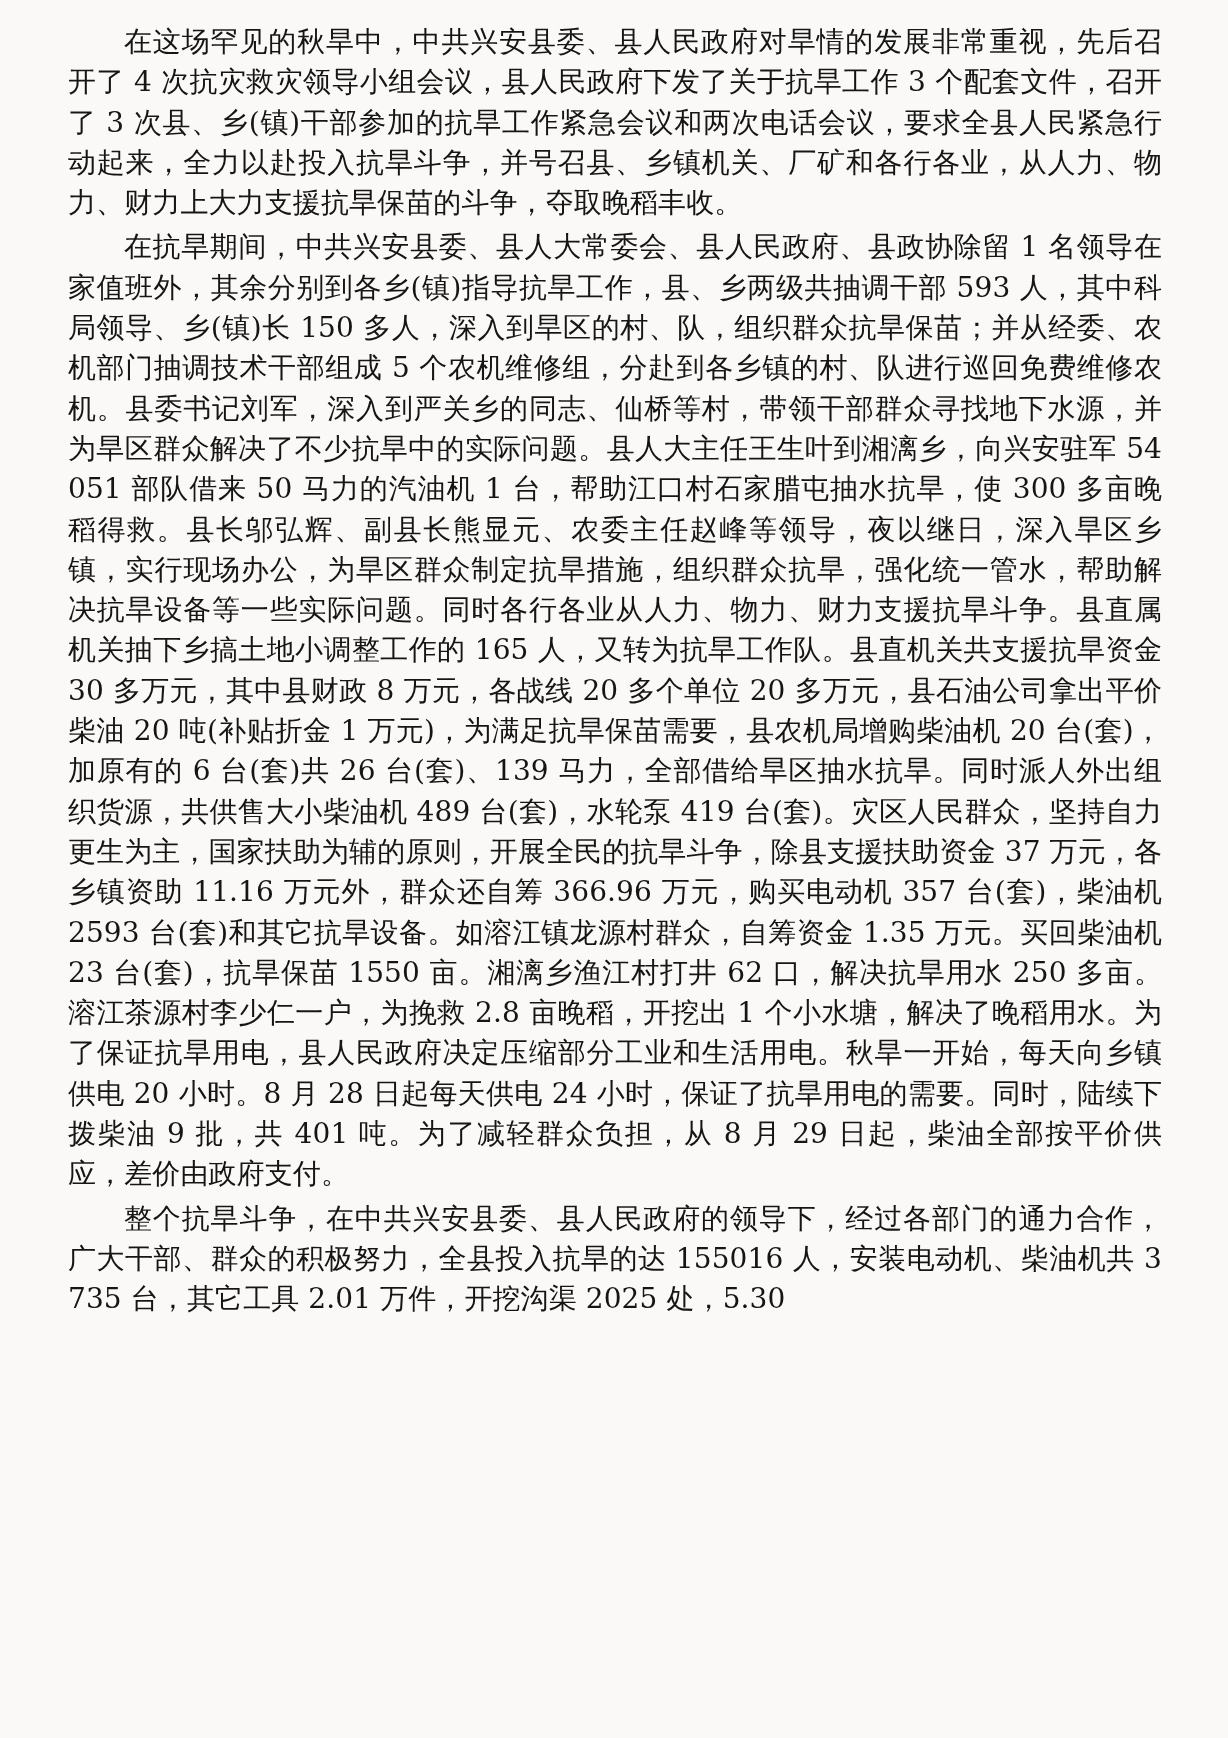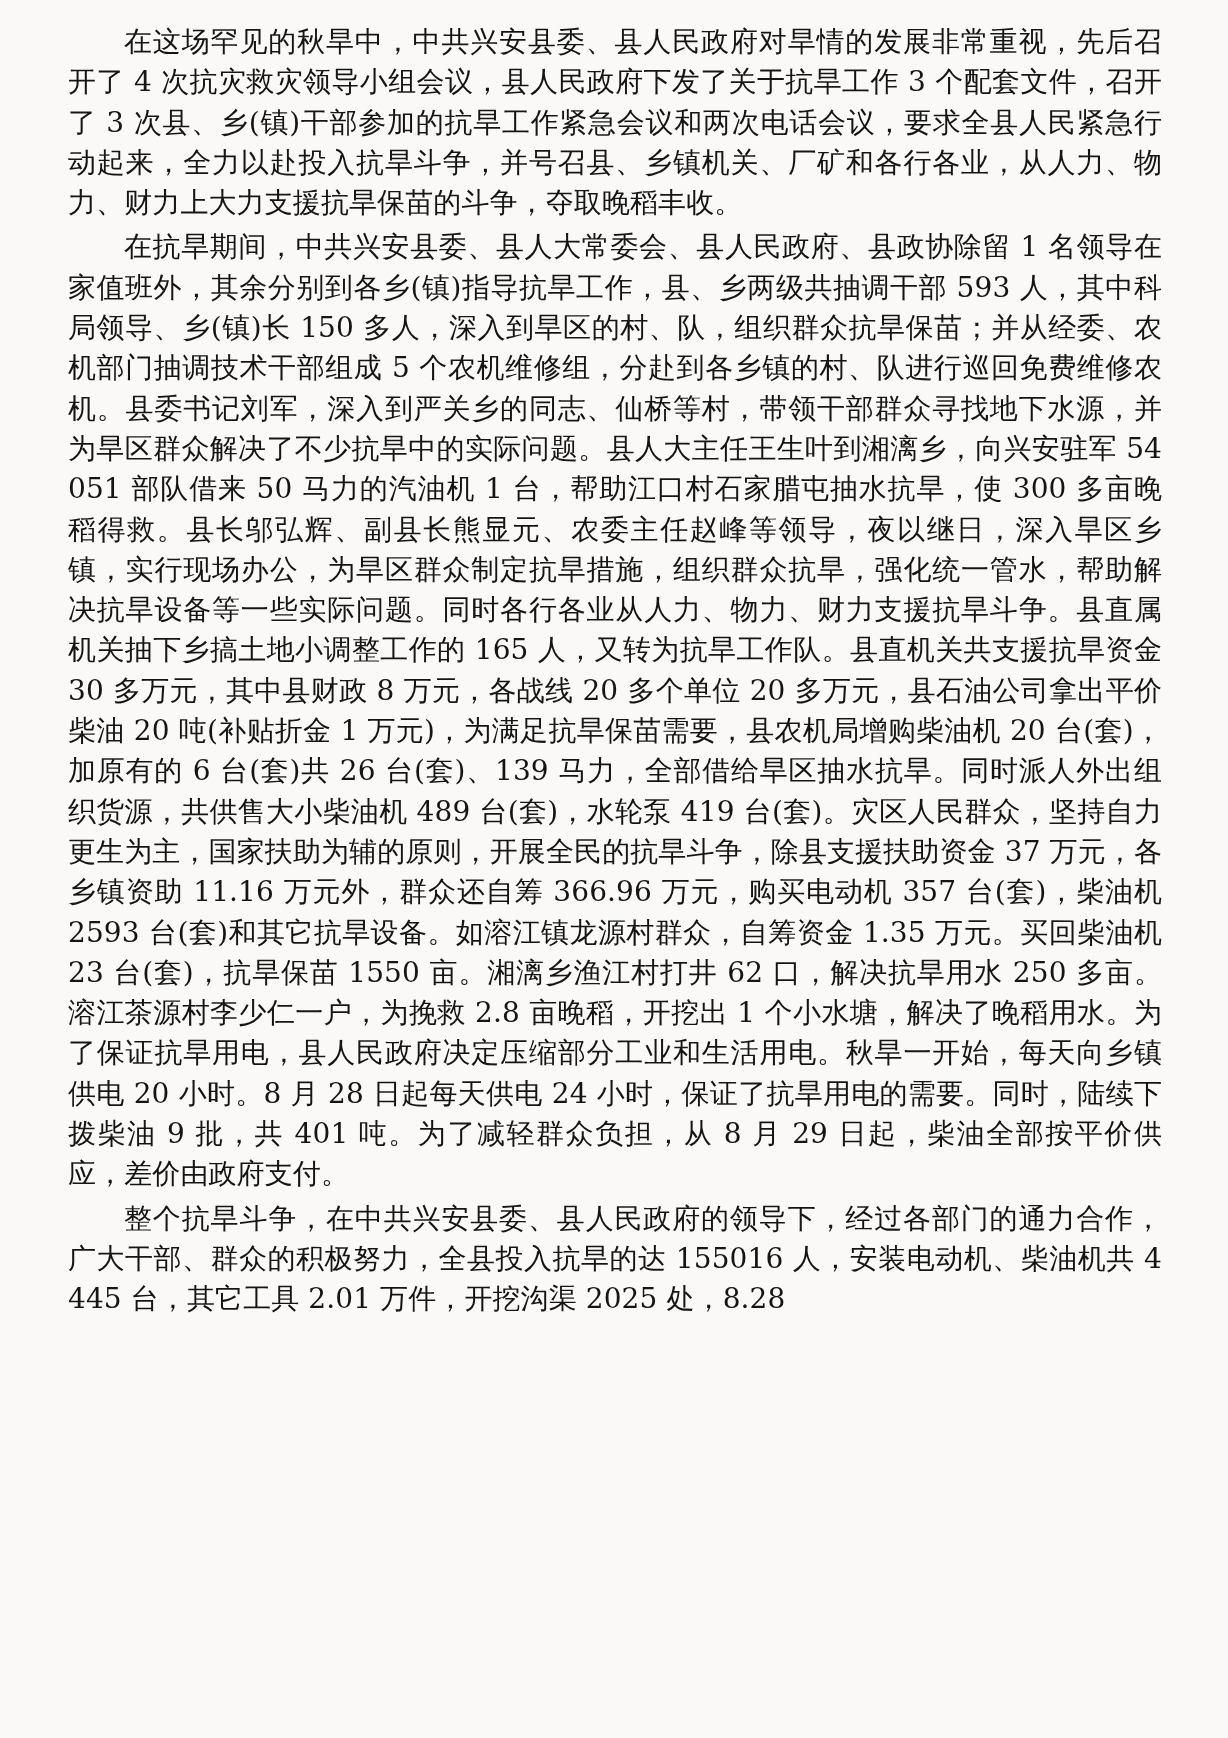--- a/index.html
+++ b/index.html
@@ -41,15 +41,15 @@
     margin-top: 4px;
   }
 </style>
 </head>
 <body>
 
 <div class="page" style="background: rgb(250, 249, 247);">
   <div class="textblock">
     <p class="para indent" style="color: rgb(21, 21, 21);">在这场罕见的秋旱中，中共兴安县委、县人民政府对旱情的发展非常重视，先后召开了 4 次抗灾救灾领导小组会议，县人民政府下发了关于抗旱工作 3 个配套文件，召开了 3 次县、乡(镇)干部参加的抗旱工作紧急会议和两次电话会议，要求全县人民紧急行动起来，全力以赴投入抗旱斗争，并号召县、乡镇机关、厂矿和各行各业，从人力、物力、财力上大力支援抗旱保苗的斗争，夺取晚稻丰收。</p>
     <p class="para indent" style="color: rgb(21, 21, 21);">在抗旱期间，中共兴安县委、县人大常委会、县人民政府、县政协除留 1 名领导在家值班外，其余分别到各乡(镇)指导抗旱工作，县、乡两级共抽调干部 593 人，其中科局领导、乡(镇)长 150 多人，深入到旱区的村、队，组织群众抗旱保苗；并从经委、农机部门抽调技术干部组成 5 个农机维修组，分赴到各乡镇的村、队进行巡回免费维修农机。县委书记刘军，深入到严关乡的同志、仙桥等村，带领干部群众寻找地下水源，并为旱区群众解决了不少抗旱中的实际问题。县人大主任王生叶到湘漓乡，向兴安驻军 54051 部队借来 50 马力的汽油机 1 台，帮助江口村石家腊屯抽水抗旱，使 300 多亩晚稻得救。县长邬弘辉、副县长熊显元、农委主任赵峰等领导，夜以继日，深入旱区乡镇，实行现场办公，为旱区群众制定抗旱措施，组织群众抗旱，强化统一管水，帮助解决抗旱设备等一些实际问题。同时各行各业从人力、物力、财力支援抗旱斗争。县直属机关抽下乡搞土地小调整工作的 165 人，又转为抗旱工作队。县直机关共支援抗旱资金 30 多万元，其中县财政 8 万元，各战线 20 多个单位 20 多万元，县石油公司拿出平价柴油 20 吨(补贴折金 1 万元)，为满足抗旱保苗需要，县农机局增购柴油机 20 台(套)，加原有的 6 台(套)共 26 台(套)、139 马力，全部借给旱区抽水抗旱。同时派人外出组织货源，共供售大小柴油机 489 台(套)，水轮泵 419 台(套)。灾区人民群众，坚持自力更生为主，国家扶助为辅的原则，开展全民的抗旱斗争，除县支援扶助资金 37 万元，各乡镇资助 11.16 万元外，群众还自筹 366.96 万元，购买电动机 357 台(套)，柴油机 2593 台(套)和其它抗旱设备。如溶江镇龙源村群众，自筹资金 1.35 万元。买回柴油机 23 台(套)，抗旱保苗 1550 亩。湘漓乡渔江村打井 62 口，解决抗旱用水 250 多亩。溶江茶源村李少仁一户，为挽救 2.8 亩晚稻，开挖出 1 个小水塘，解决了晚稻用水。为了保证抗旱用电，县人民政府决定压缩部分工业和生活用电。秋旱一开始，每天向乡镇供电 20 小时。8 月 28 日起每天供电 24 小时，保证了抗旱用电的需要。同时，陆续下拨柴油 9 批，共 401 吨。为了减轻群众负担，从 8 月 29 日起，柴油全部按平价供应，差价由政府支付。</p>
-    <p class="para indent" style="color: rgb(21, 21, 21);">整个抗旱斗争，在中共兴安县委、县人民政府的领导下，经过各部门的通力合作，广大干部、群众的积极努力，全县投入抗旱的达 155016 人，安装电动机、柴油机共 4445 台，其它工具 2.01 万件，开挖沟渠 2025 处，8.28</p>
+    <p class="para indent" style="color: rgb(21, 21, 21);">整个抗旱斗争，在中共兴安县委、县人民政府的领导下，经过各部门的通力合作，广大干部、群众的积极努力，全县投入抗旱的达 155016 人，安装电动机、柴油机共 3735 台，其它工具 2.01 万件，开挖沟渠 2025 处，5.30</p>
   </div>
 </div>
 
 </body></html>

